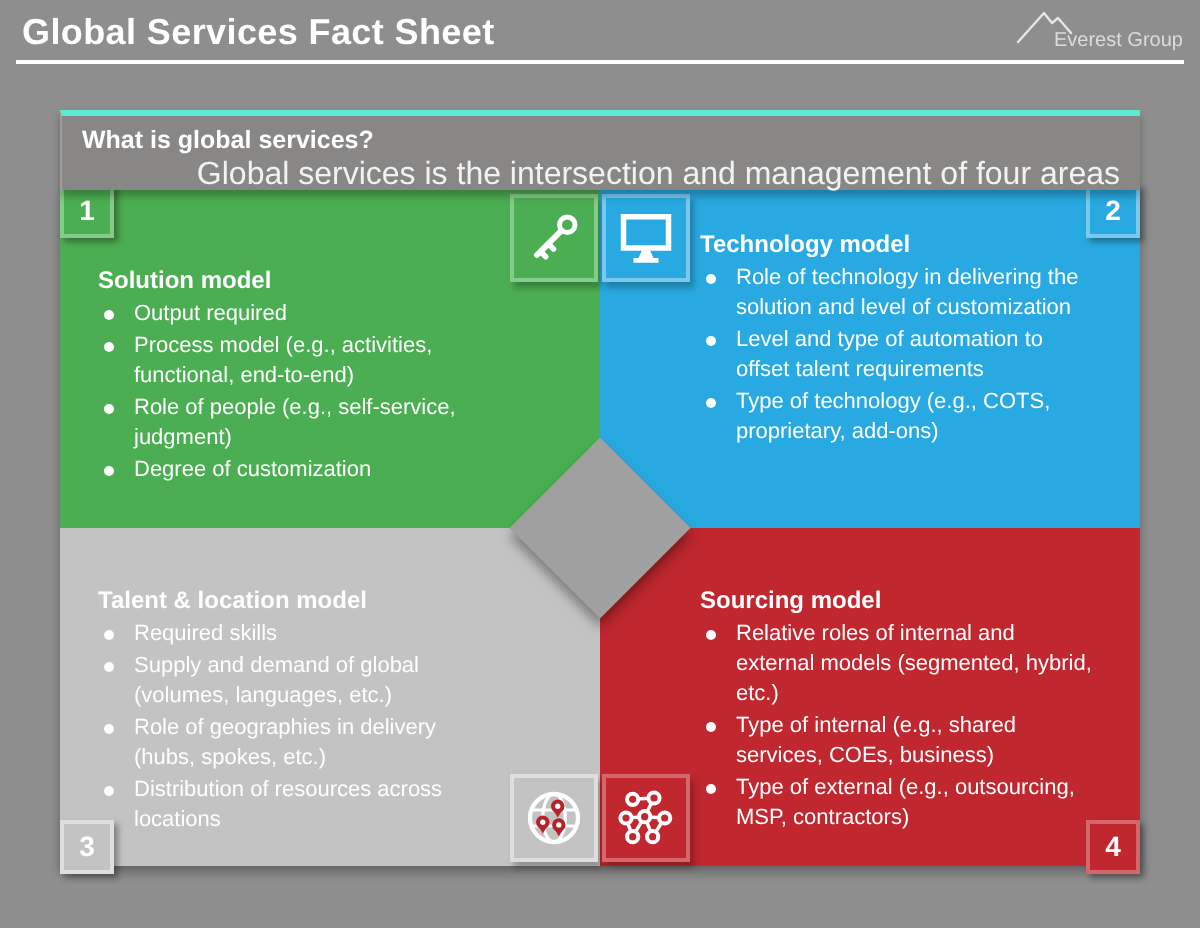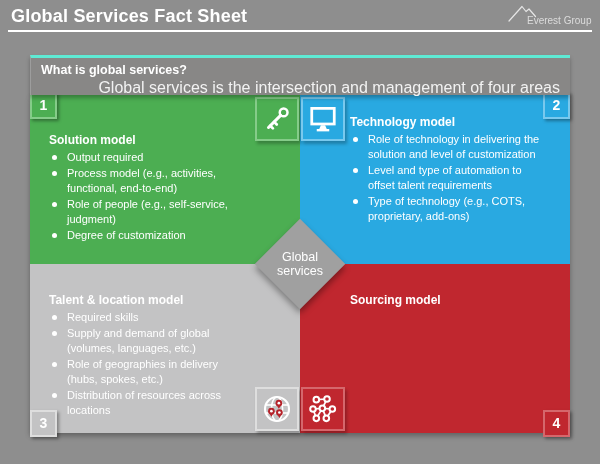--- a/index.html
+++ b/index.html
@@ -185,20 +185,24 @@
             <circle cx="4.5" cy="12" r="2.1"></circle>
             <circle cx="11.5" cy="11.5" r="2.1"></circle>
             <circle cx="19" cy="12" r="2.1"></circle>
             <circle cx="7" cy="19" r="2.1"></circle>
             <circle cx="14.5" cy="19" r="2.1"></circle>
           </g>
         </svg>
       </div>
       <div class="qcontent">
         <h3>Sourcing model</h3>
+        <ul>
+          <li>Relative roles of internal and external models (segmented, hybrid, etc.)</li>
+          <li>Type of internal (e.g., shared services, COEs, business)</li>
+          <li>Type of external (e.g., outsourcing, MSP, contractors)</li>
+        </ul>
       </div>
     </div>
 
     <div class="diamond"></div>
-    <div class="diamond-label">Global services</div>
 
   </div>
 </div>
 
 </body></html>

